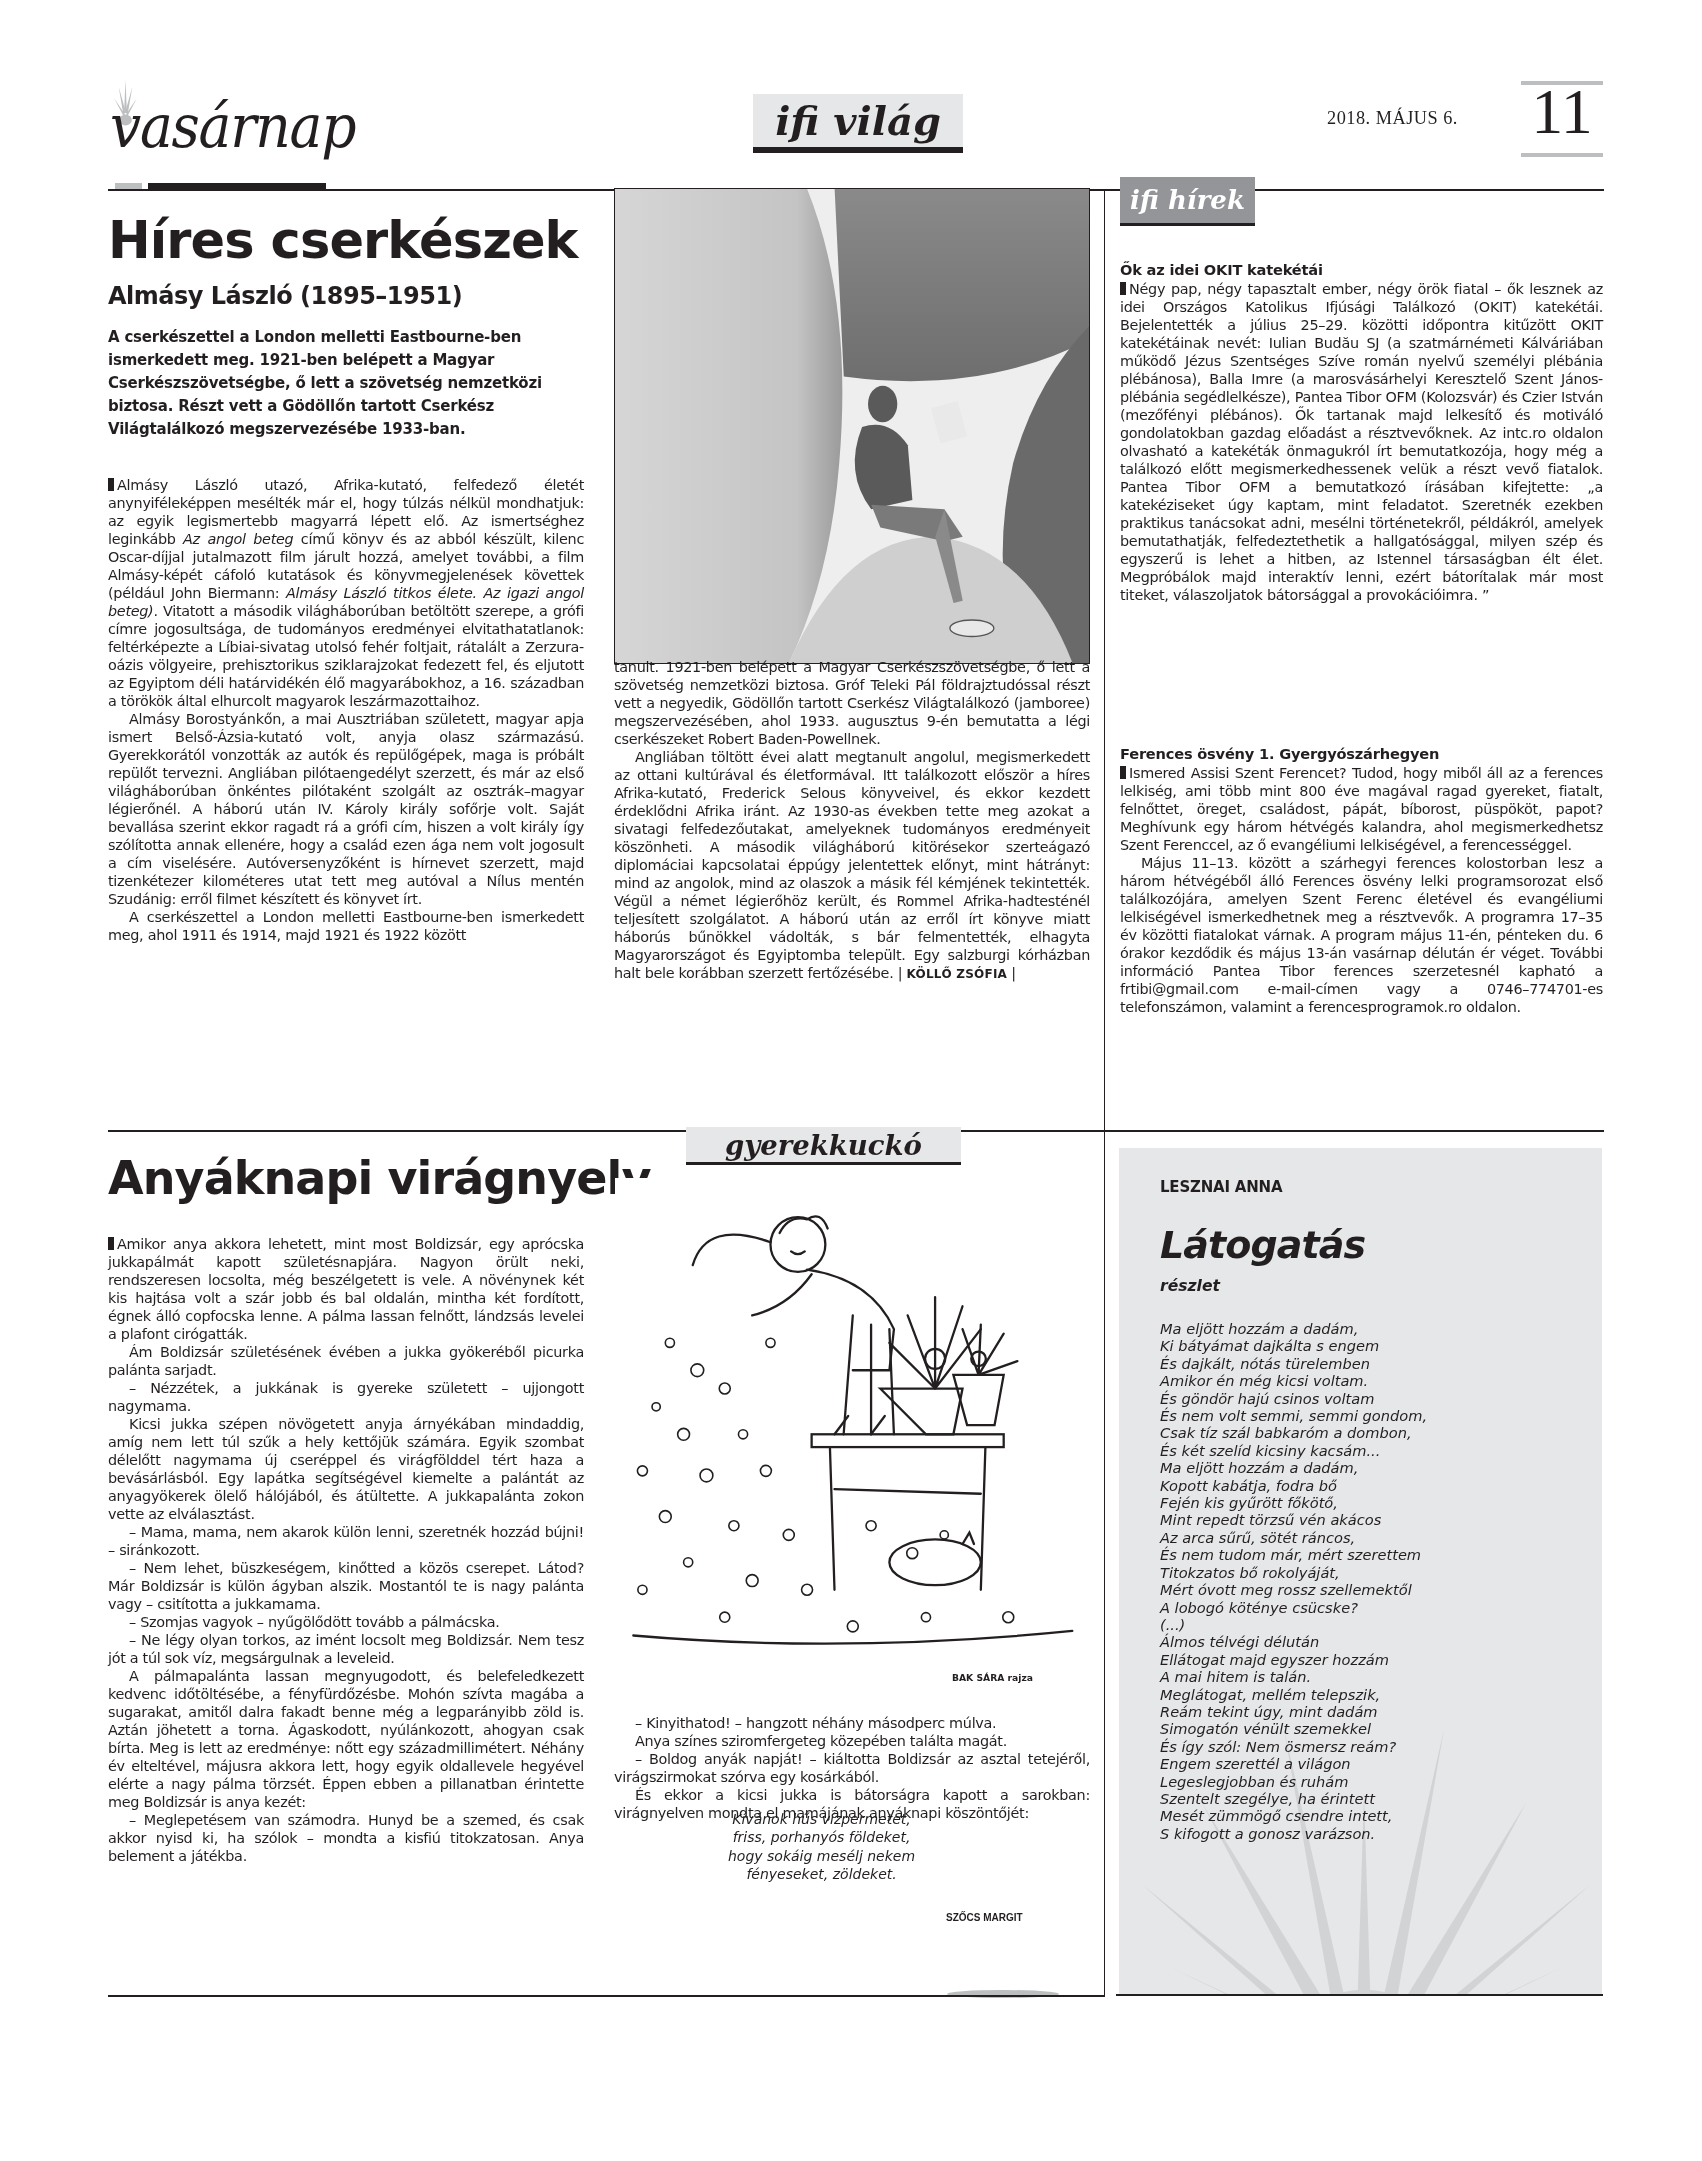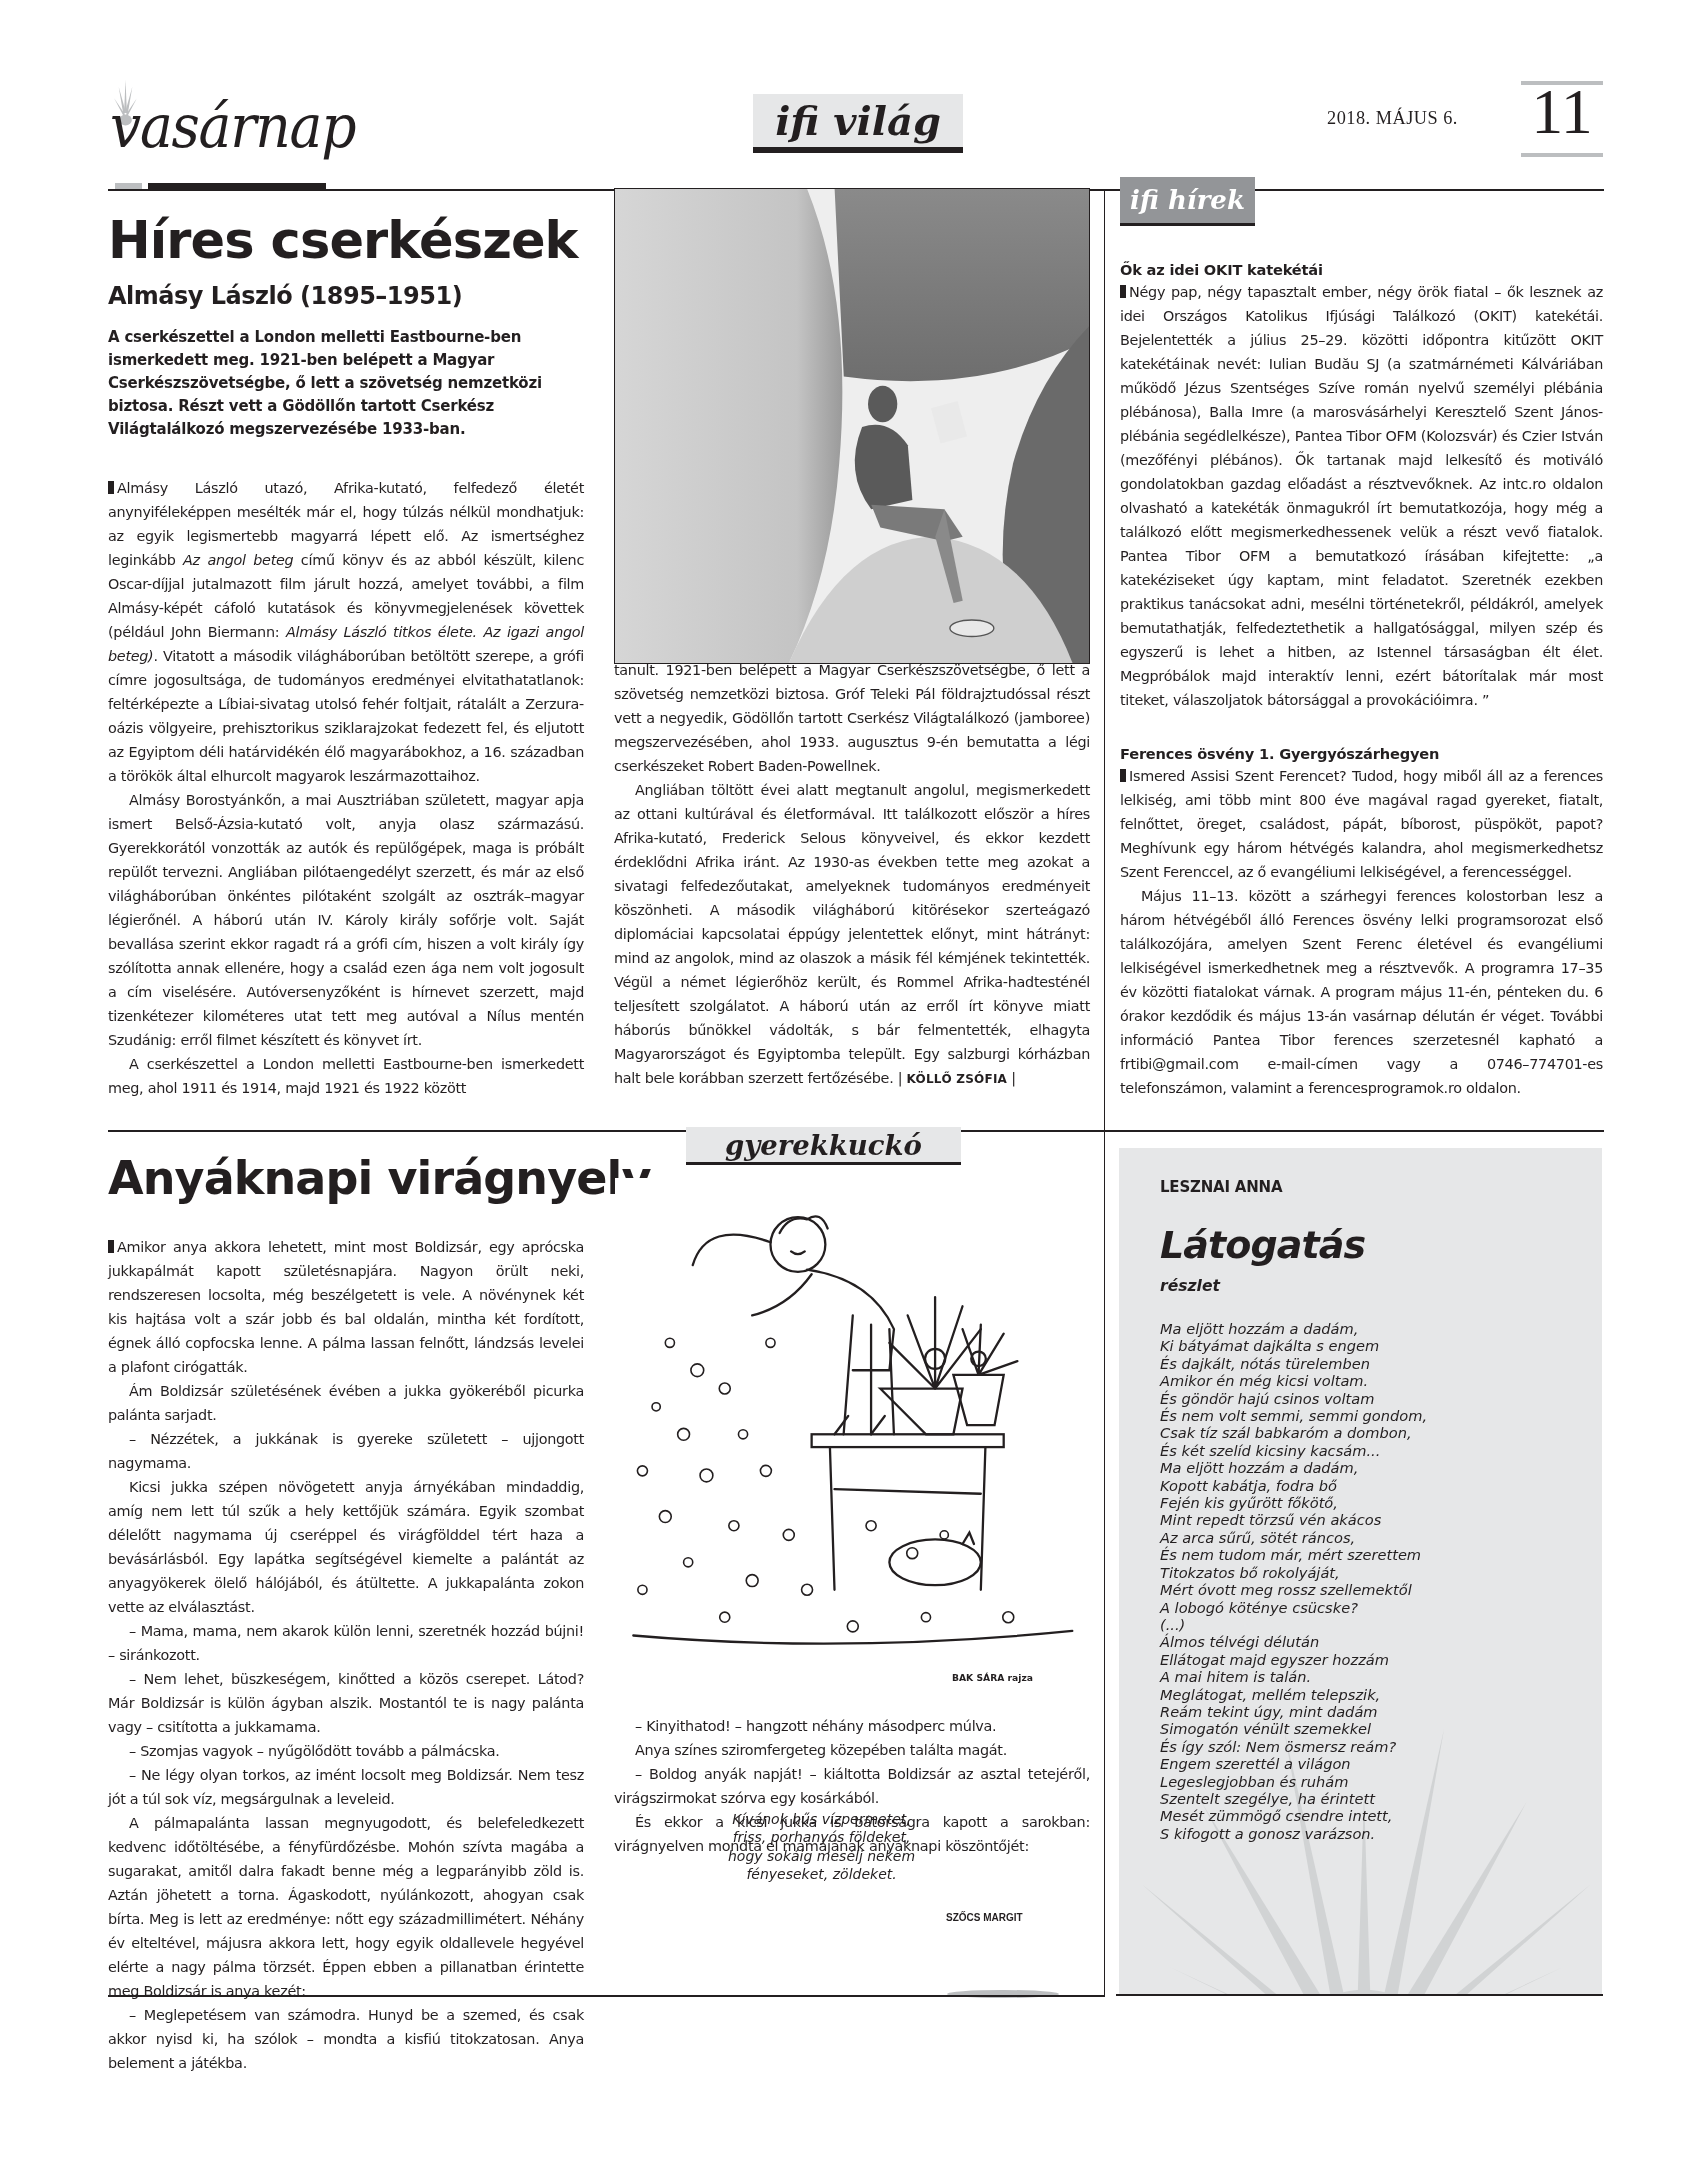--- a/index.html
+++ b/index.html
@@ -25,21 +25,21 @@
   .rule-mid { left: 108px; top: 1130px; width: 1496px; height: 1.8px; background:#231f20; }
   .rule-bottom-left { left: 108px; top: 1995px; width: 997px; height: 1.8px; background:#231f20; }
   .rule-bottom-right { left: 1116px; top: 1994px; width: 487px; height: 1.8px; background:#231f20; }
   .vrule-1 { left: 1104px; top: 189px; width: 1.4px; height: 1807px; background:#231f20; }
 
   
   .a1-title { left: 108px; top: 215px; font-family: "DejaVu Sans", sans-serif; font-weight: bold; font-size: 51px; letter-spacing: -0.9px; line-height: 1; }
   .a1-subtitle { left: 108px; top: 284px; font-family: "DejaVu Sans", sans-serif; font-weight: bold; font-size: 24px; letter-spacing:-0.5px; line-height:1; }
   .a1-lead { left: 108px; top: 326px; width: 476px; font-family: "DejaVu Sans", sans-serif; font-weight: bold; font-size: 15px; line-height: 23px; letter-spacing: -0.2px; }
 
-  .body-text { font-family: "DejaVu Sans", sans-serif; font-size: 14.4px; line-height: 24px; text-align: justify; letter-spacing: -0.3px; hyphens: manual; }
+  .body-text { font-family: "DejaVu Sans", sans-serif; font-size: 14.4px; line-height: 18px; text-align: justify; letter-spacing: -0.3px; hyphens: manual; }
   .body-text p { margin: 0; text-indent: 21px; }
   .body-text p.first { text-indent: 0; }
   .body-text em { font-style: italic; }
   .drop-block { display:inline-block; width: 6.4px; height: 13.7px; background:#231f20; vertical-align: -1.4px; margin-right: 2.7px; }
 
   .a1-col1 { left: 108px; top: 476px; width: 476px; }
   .a1-col2 { left: 614px; top: 658px; width: 476px; }
   .photo { left: 614px; top: 188px; width: 476px; height: 476px; border: 0.9px solid #231f20; box-sizing: border-box; overflow: hidden; background: #c8c8c8; }
   .byline-inline { font-weight: bold; font-size: 12px; letter-spacing: 0.2px; }
 

